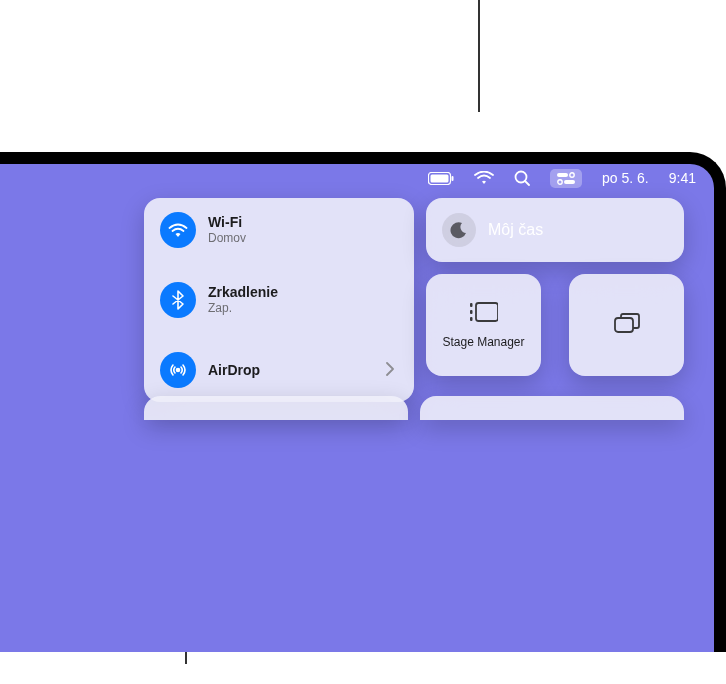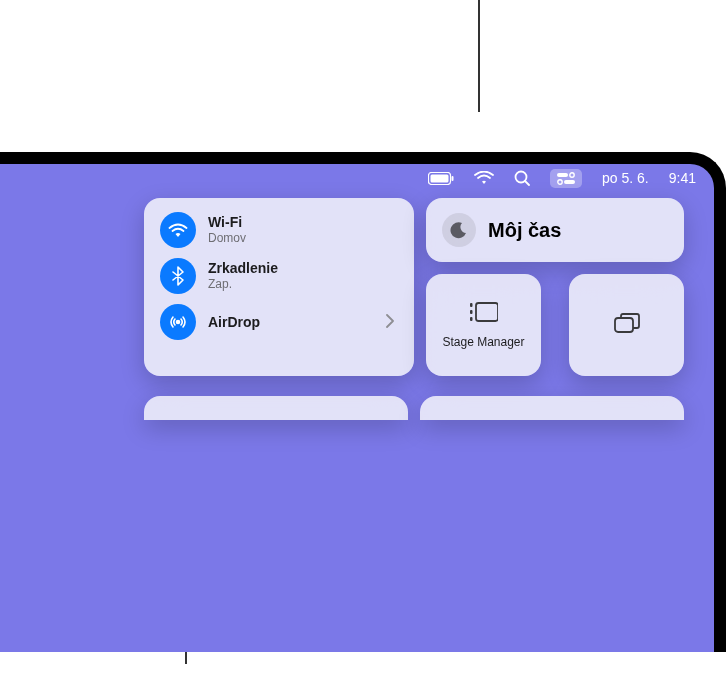--- a/index.html
+++ b/index.html
@@ -79,21 +79,21 @@
       background: rgba(245,245,250,0.85);
       border-radius: 16px;
       box-shadow: 0 8px 24px rgba(0,0,0,0.2);
       backdrop-filter: blur(20px);
     }
     .connectivity {
       width: 270px;
       padding: 14px 16px;
       display: flex;
       flex-direction: column;
-      gap: 10px;
+      gap: 34px;
     }
     .conn-row {
       display: flex;
       align-items: center;
       gap: 12px;
     }
     .conn-icon {
       width: 36px;
       height: 36px;
       border-radius: 50%;
@@ -141,23 +141,23 @@
       width: 34px;
       height: 34px;
       border-radius: 50%;
       background: rgba(120,120,128,0.18);
       display: flex;
       align-items: center;
       justify-content: center;
       color: #5a5a62;
     }
     .focus-label {
-      font-size: 20px;
-      font-weight: 700;
-      color: #000000;
+      font-size: 16px;
+      font-weight: 400;
+      color: #ffffff;
     }
     .bottom-row {
       display: flex;
       gap: 28px;
     }
     .small-tile {
       flex: 1;
       height: 102px;
       display: flex;
       flex-direction: column;

